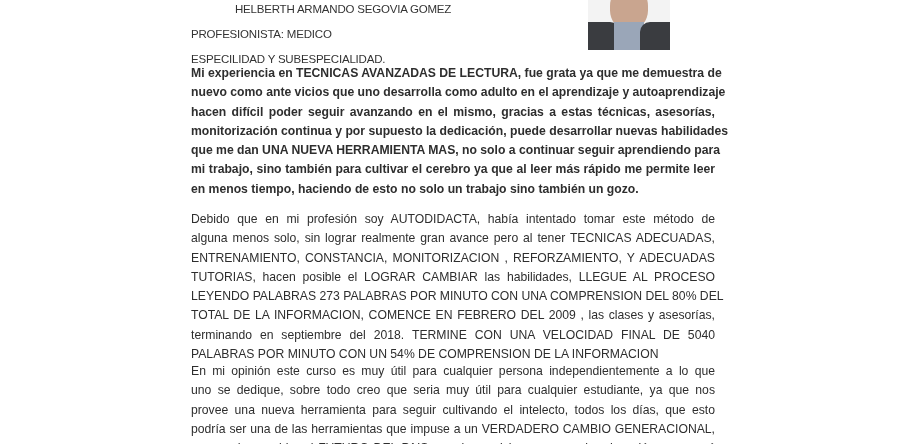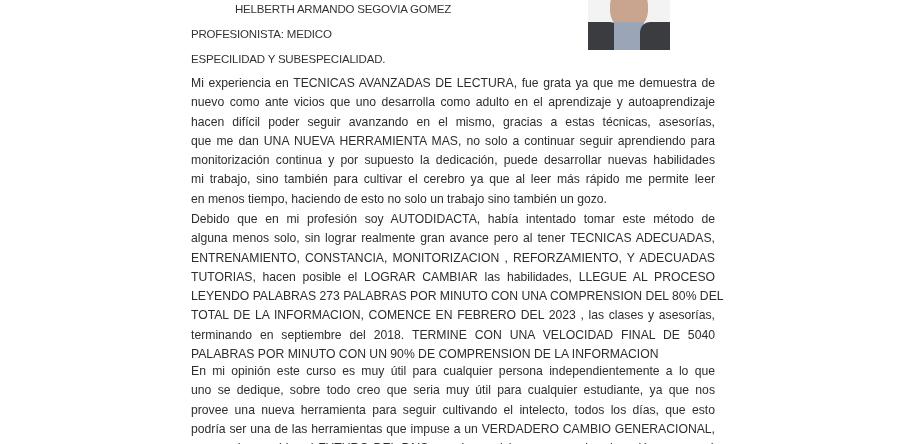--- a/index.html
+++ b/index.html
@@ -53,39 +53,39 @@
   <div class="header-line" style="top:28px;">PROFESIONISTA: MEDICO</div>
   <div class="header-line" style="top:53px;text-align:center;">ESPECILIDAD Y SUBESPECIALIDAD.</div>
 
   <div class="photo">
     <div class="face"></div>
     <div class="jacket-l"></div>
     <div class="collar"></div>
     <div class="jacket-r"></div>
   </div>
 
-  <div class="para" style="top:74px;">
+  <div class="para" style="top:64px;font-weight:bold;">
     <span class="ln">Mi experiencia en TECNICAS AVANZADAS DE LECTURA, fue grata ya que me demuestra de</span>
     <span class="ln">nuevo como ante vicios que uno desarrolla como adulto en el aprendizaje y autoaprendizaje</span>
     <span class="ln">hacen difícil poder seguir avanzando en el mismo, gracias a estas técnicas, asesorías,</span>
+    <span class="ln">monitorización continua y por supuesto la dedicación, puede desarrollar nuevas habilidades</span>
     <span class="ln">que me dan UNA NUEVA HERRAMIENTA MAS, no solo a continuar seguir aprendiendo para</span>
-    <span class="ln">monitorización continua y por supuesto la dedicación, puede desarrollar nuevas habilidades</span>
     <span class="ln">mi trabajo, sino también para cultivar el  cerebro ya que al leer más rápido  me permite leer</span>
     <span class="ln last">en menos tiempo, haciendo de esto no solo un trabajo sino también un gozo.</span>
   </div>
 
   <div class="para" style="top:210px;">
     <span class="ln">Debido que en mi profesión soy AUTODIDACTA, había intentado tomar este método de</span>
     <span class="ln">alguna menos solo, sin lograr realmente gran avance pero al tener TECNICAS ADECUADAS,</span>
     <span class="ln">ENTRENAMIENTO, CONSTANCIA, MONITORIZACION , REFORZAMIENTO, Y ADECUADAS</span>
     <span class="ln">TUTORIAS, hacen posible el LOGRAR CAMBIAR  las habilidades, LLEGUE AL PROCESO</span>
     <span class="ln">LEYENDO  PALABRAS  273 PALABRAS POR MINUTO CON  UNA COMPRENSION DEL 80% DEL</span>
-    <span class="ln">TOTAL DE LA INFORMACION,  COMENCE EN FEBRERO DEL 2023 , las clases y asesorías,</span>
+    <span class="ln">TOTAL DE LA INFORMACION,  COMENCE EN FEBRERO DEL 2009 , las clases y asesorías,</span>
     <span class="ln">terminando en septiembre del 2018. TERMINE CON UNA VELOCIDAD FINAL DE 5040</span>
-    <span class="ln last">PALABRAS POR MINUTO CON UN 90% DE COMPRENSION DE LA INFORMACION</span>
+    <span class="ln last">PALABRAS POR MINUTO CON UN 54% DE COMPRENSION DE LA INFORMACION</span>
   </div>
 
   <div class="para" style="top:362px;">
     <span class="ln">En mi opinión este curso es muy útil para cualquier persona independientemente a lo que</span>
     <span class="ln">uno se dedique, sobre todo creo que seria muy útil para cualquier estudiante, ya que  nos</span>
     <span class="ln">provee una nueva herramienta para seguir cultivando el intelecto, todos los días, que esto</span>
     <span class="ln">podría ser una de las herramientas que impuse a un VERDADERO CAMBIO GENERACIONAL,</span>
     <span class="ln">para poder cambiar el FUTURO DEL PAIS, en el que vivimos, ya que la educación, es y será</span>
   </div>
 

